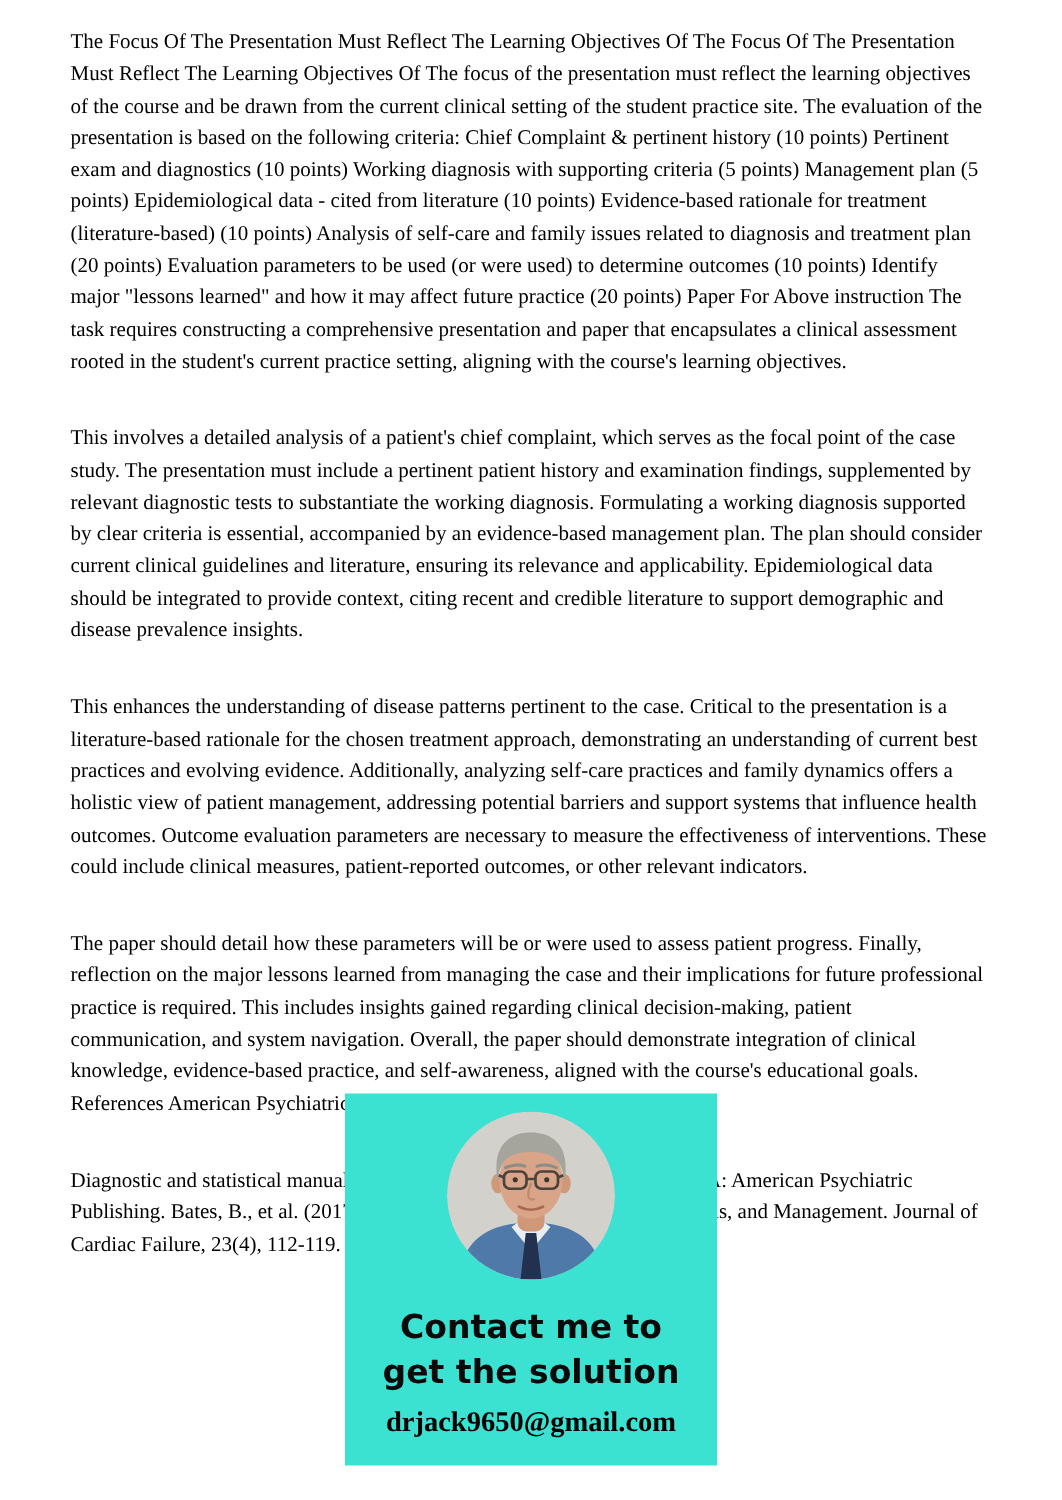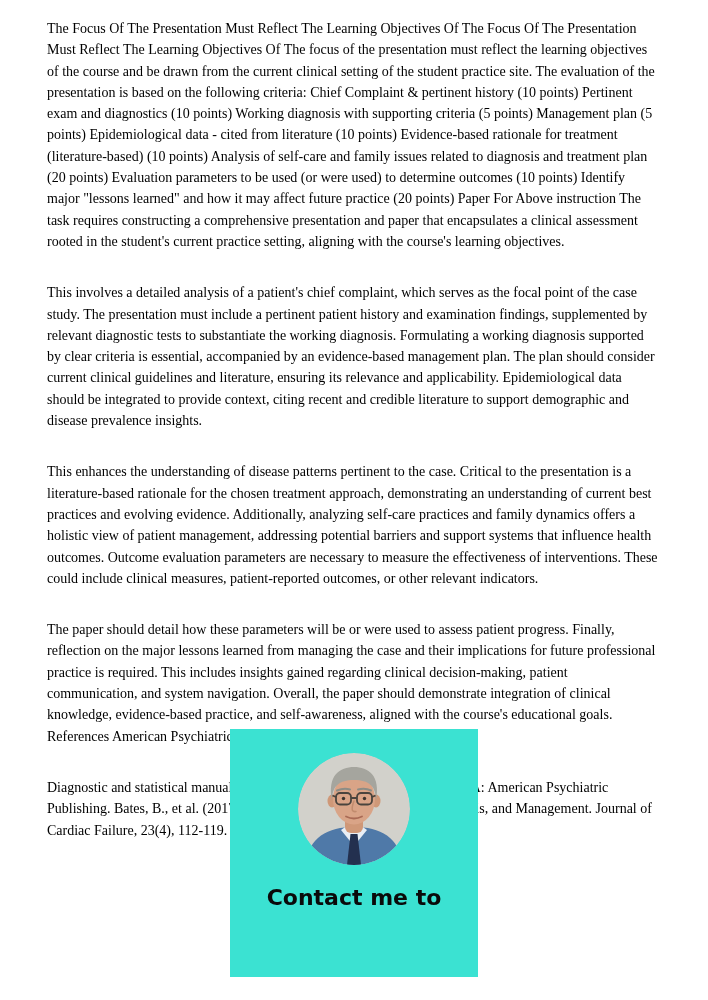--- a/index.html
+++ b/index.html
@@ -35,21 +35,21 @@
   }
   .overlay {
     position: absolute;
     left: 230px;
     top: 729px;
     width: 248px;
     height: 248px;
     background: var(--overlay-bg, #3be2d2);
     text-align: center;
     box-sizing: border-box;
-    padding-top: 24px;
+    padding-top: 12px;
   }
   .avatar-wrap {
     width: 112px;
     height: 112px;
     margin: 0 auto;
     border-radius: 50%;
     overflow: hidden;
     display: block;
   }
   .avatar-wrap svg {
@@ -128,15 +128,17 @@
             <line x1="74" y1="44" x2="77.5" y2="42.5"></line>
           </g>
 
           <path d="M56,48 q-2.5,6.5 -1.5,9.5 q1,1.5 3.5,1" stroke="#c08b6d" stroke-width="1.5" fill="none" stroke-linecap="round"></path>
 
           <path d="M48,63.5 q8,4 16,0" stroke="#a96a55" stroke-width="1.8" fill="none" stroke-linecap="round"></path>
         </g>
       </svg>
     </div>
     <div class="contact-line first">Contact me to</div>
+    <div class="contact-line">get the solution</div>
+    <div class="contact-email">drjack9650@gmail.com</div>
   </div>
 
 </div>
 
 </body></html>

